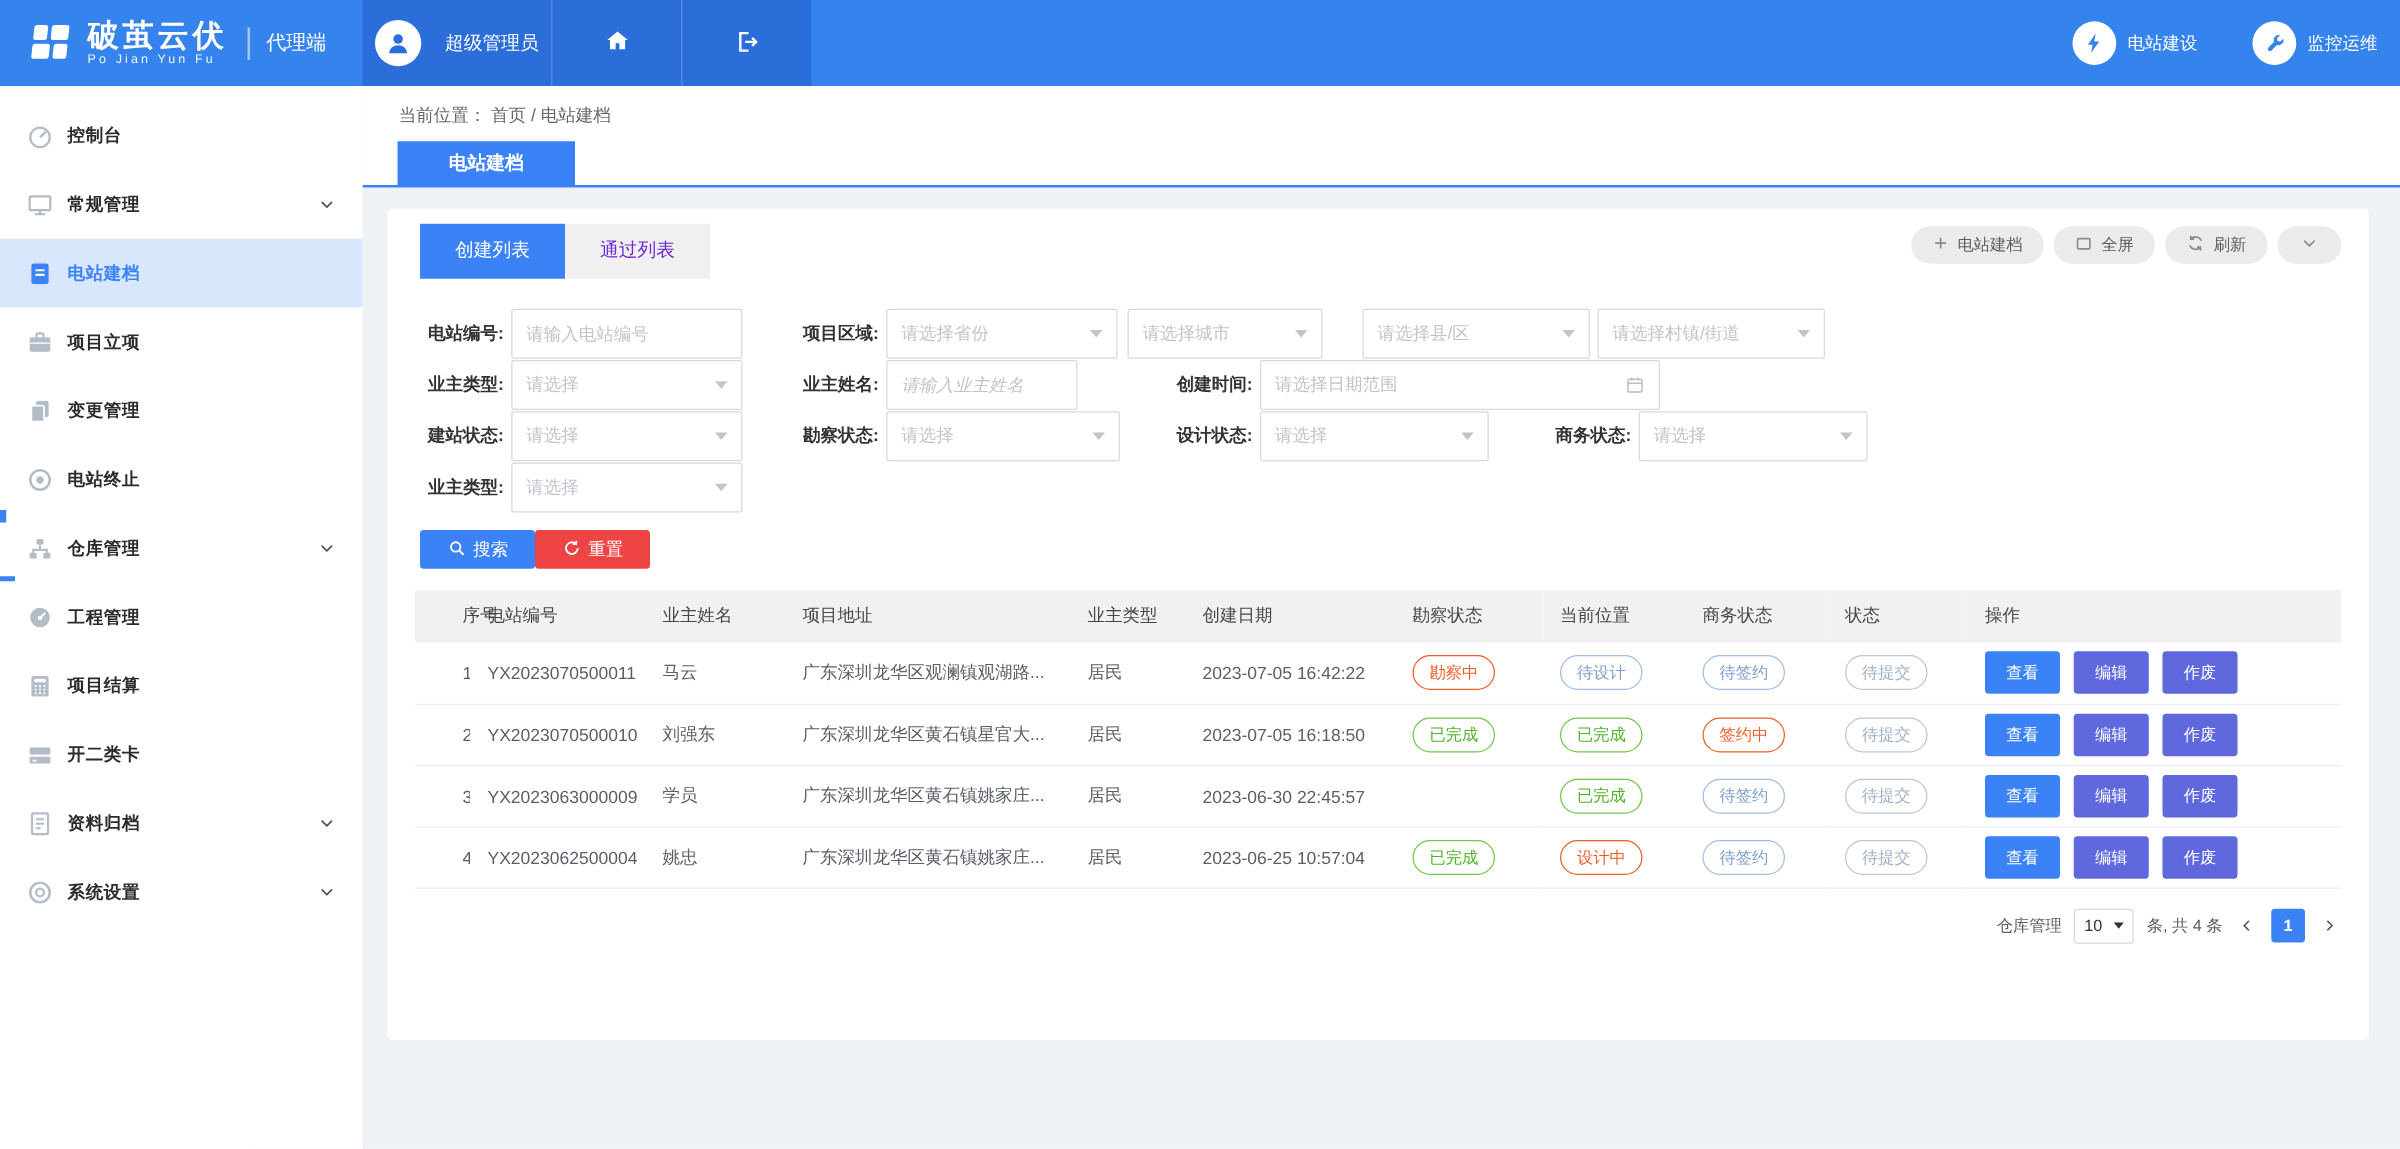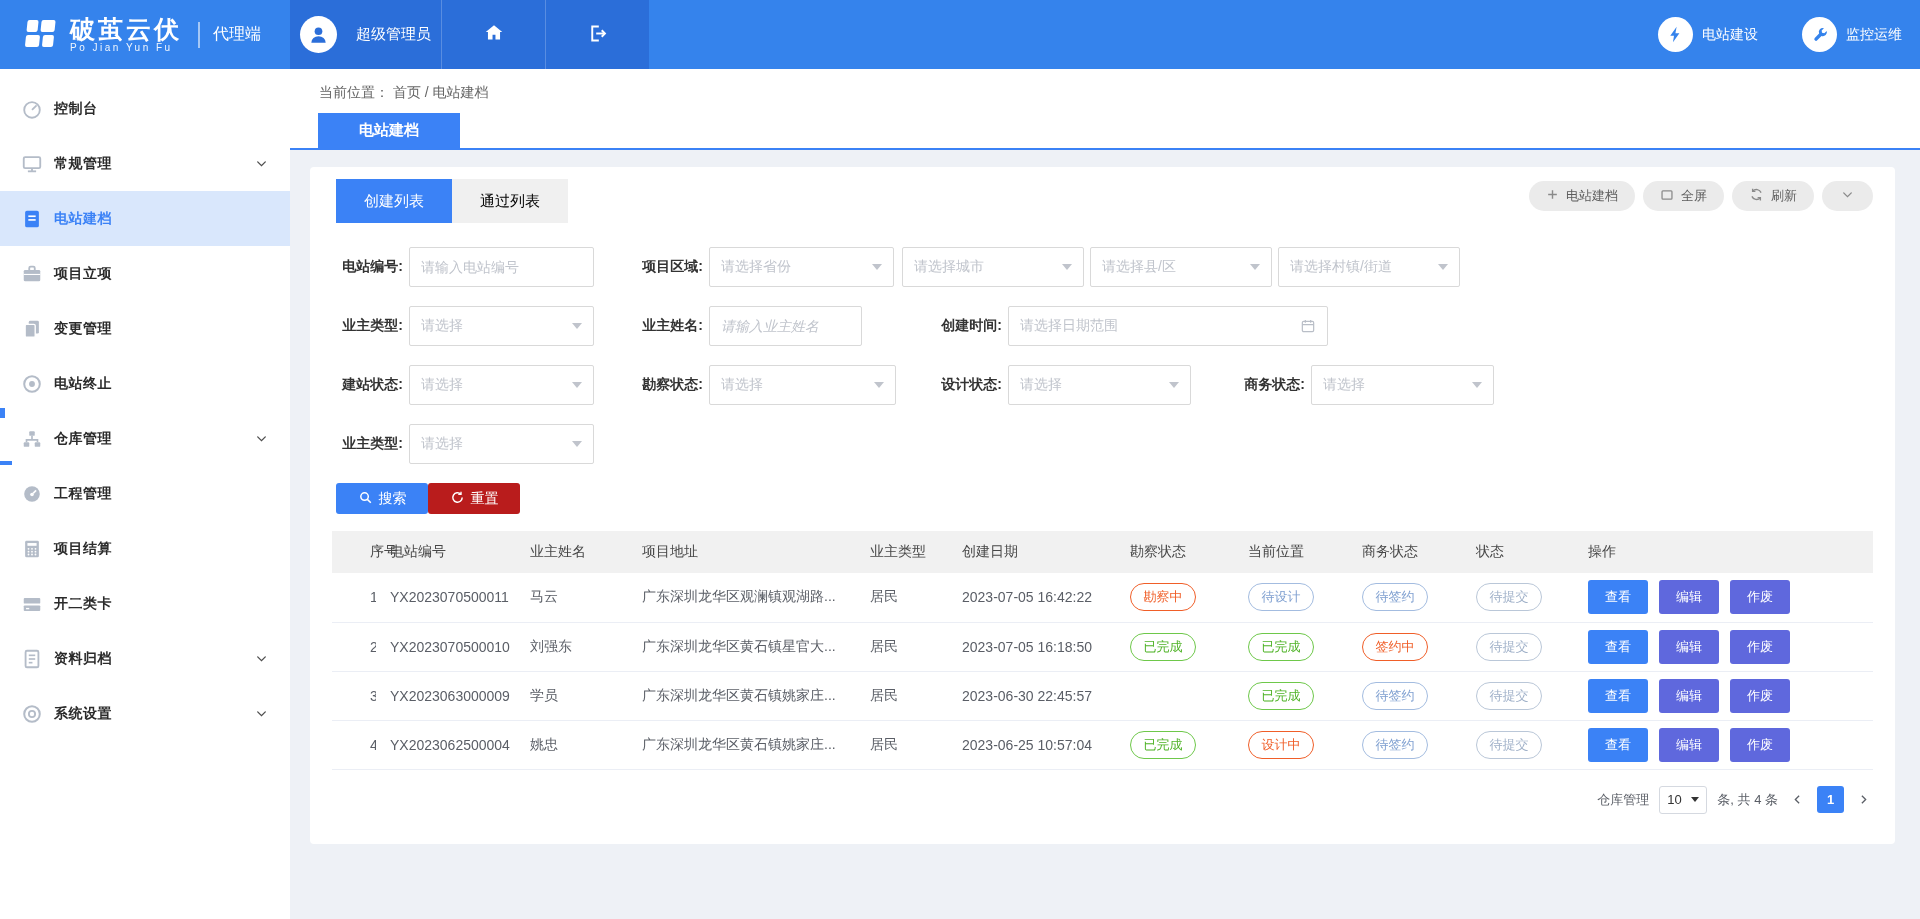--- a/index.html
+++ b/index.html
@@ -47,45 +47,45 @@
   .page-tab{display:inline-block;margin:11px 0 0 28px;width:142px;text-align:center;background:#3b82f6;color:#fff;
             font-size:15px;font-weight:bold;padding:8px 0;cursor:pointer}
   .content{flex:1;padding:17px 25px 0 20px}
   .card{background:#fff;border-radius:4px;min-height:665px;padding:12px 22px 0 22px;position:relative}
 
   
   .card-head{display:flex;align-items:flex-start}
   .tabs{display:flex;margin-left:4px}
   .tab{width:116px;height:44px;line-height:44px;text-align:center;font-size:15px;cursor:pointer}
   .tab.active{background:#3b82f6;color:#fff;font-weight:normal}
-  .tab.inactive{background:#f0f0f0;color:#000000}
+  .tab.inactive{background:#f0f0f0;color:#6d28d9}
   .toolbar{margin-left:auto;display:flex;gap:8px;margin-top:2px}
   .tpill{height:30px;border-radius:15px;background:#ebebeb;color:#5d5d5d;font-size:13px;display:flex;
          align-items:center;padding:0 17px;gap:7px;cursor:pointer}
   .tpill.small{padding:0 19px}
 
   
   .filters{margin:24px 0 0 4px}
-  .frow{position:relative;height:40px;margin-bottom:19px}
+  .frow{position:relative;height:40px;margin-bottom:1px}
   .fgroup{position:absolute;top:0;height:40px;display:flex;align-items:center}
   .flabel{display:inline-block;text-align:right;font-size:14px;font-weight:bold;color:#333;padding-right:6px;flex:0 0 auto}
   .fip{height:40px;border:1px solid #d9d9d9;border-radius:2px;padding:0 11px;font-size:14px;color:#333;outline:none;
        font-family:"Liberation Sans","DejaVu Sans",sans-serif}
   .fip::placeholder{color:#c0c4cc}
   .fsel{height:40px;border:1px solid #d9d9d9;border-radius:2px;background:#fff;display:flex;align-items:center;
         padding:0 11px;cursor:pointer}
   .fsel .ph{color:#c0c4cc;font-size:14px}
   .tri{width:0;height:0;border-left:5px solid transparent;border-right:5px solid transparent;border-top:6px solid #c0c4cc;margin-left:auto}
   .calicon{margin-left:auto;display:flex}
 
   .btns{margin:14px 0 0 4px;display:flex;}
   .btn{width:92px;height:31px;border:none;border-radius:3px;color:#fff;font-size:14px;display:flex;align-items:center;
        justify-content:center;gap:6px;cursor:pointer;font-family:inherit}
   .btn-search{background:#3b82f6}
-  .btn-reset{background:#b91c1c}
+  .btn-reset{background:#ef4444}
 
   
   .tbl{width:100%;border-collapse:collapse;margin-top:17px;font-size:14px;table-layout:fixed}
   .tbl thead tr{background:#f1f1f1;height:42px}
   .tbl th{font-weight:400;color:#474747;text-align:left;padding-left:14px;white-space:nowrap}
   .tbl tbody tr{height:49px;border-bottom:1px solid #ebeef5}
   .tbl td{color:#5a5e66;padding-left:14px;white-space:nowrap;overflow:hidden}
   .tbl th:first-child,.tbl td:first-child{padding-left:38px}
   .pill{display:inline-block;min-width:66px;text-align:center;padding:4px 11px;border-radius:14px;font-size:13px;border:1px solid}
   .pill-orange{color:#f05e28;border-color:#f05e28}
@@ -403,21 +403,21 @@
                   <input class="fip" style="width: 185px;" placeholder="请输入电站编号">
                 </span>
                 <span class="fgroup" style="left:300px">
                   <span class="flabel" style="width:73px">项目区域:</span>
                   <span class="fsel" style="width:185px">
                     <span class="ph">请选择省份</span>
                     <i class="tri"></i>
                   </span>
                 </span>
                 <span class="fgroup" style="left:566px">
-                  <span class="fsel" style="width:182px">
+                  <span class="fsel" style="width:156px">
                     <span class="ph">请选择城市</span>
                     <i class="tri"></i>
                   </span>
                 </span>
                 <span class="fgroup" style="left:754px">
                   <span class="fsel" style="width:182px">
                     <span class="ph">请选择县/区</span>
                     <i class="tri"></i>
                   </span>
                 </span>

